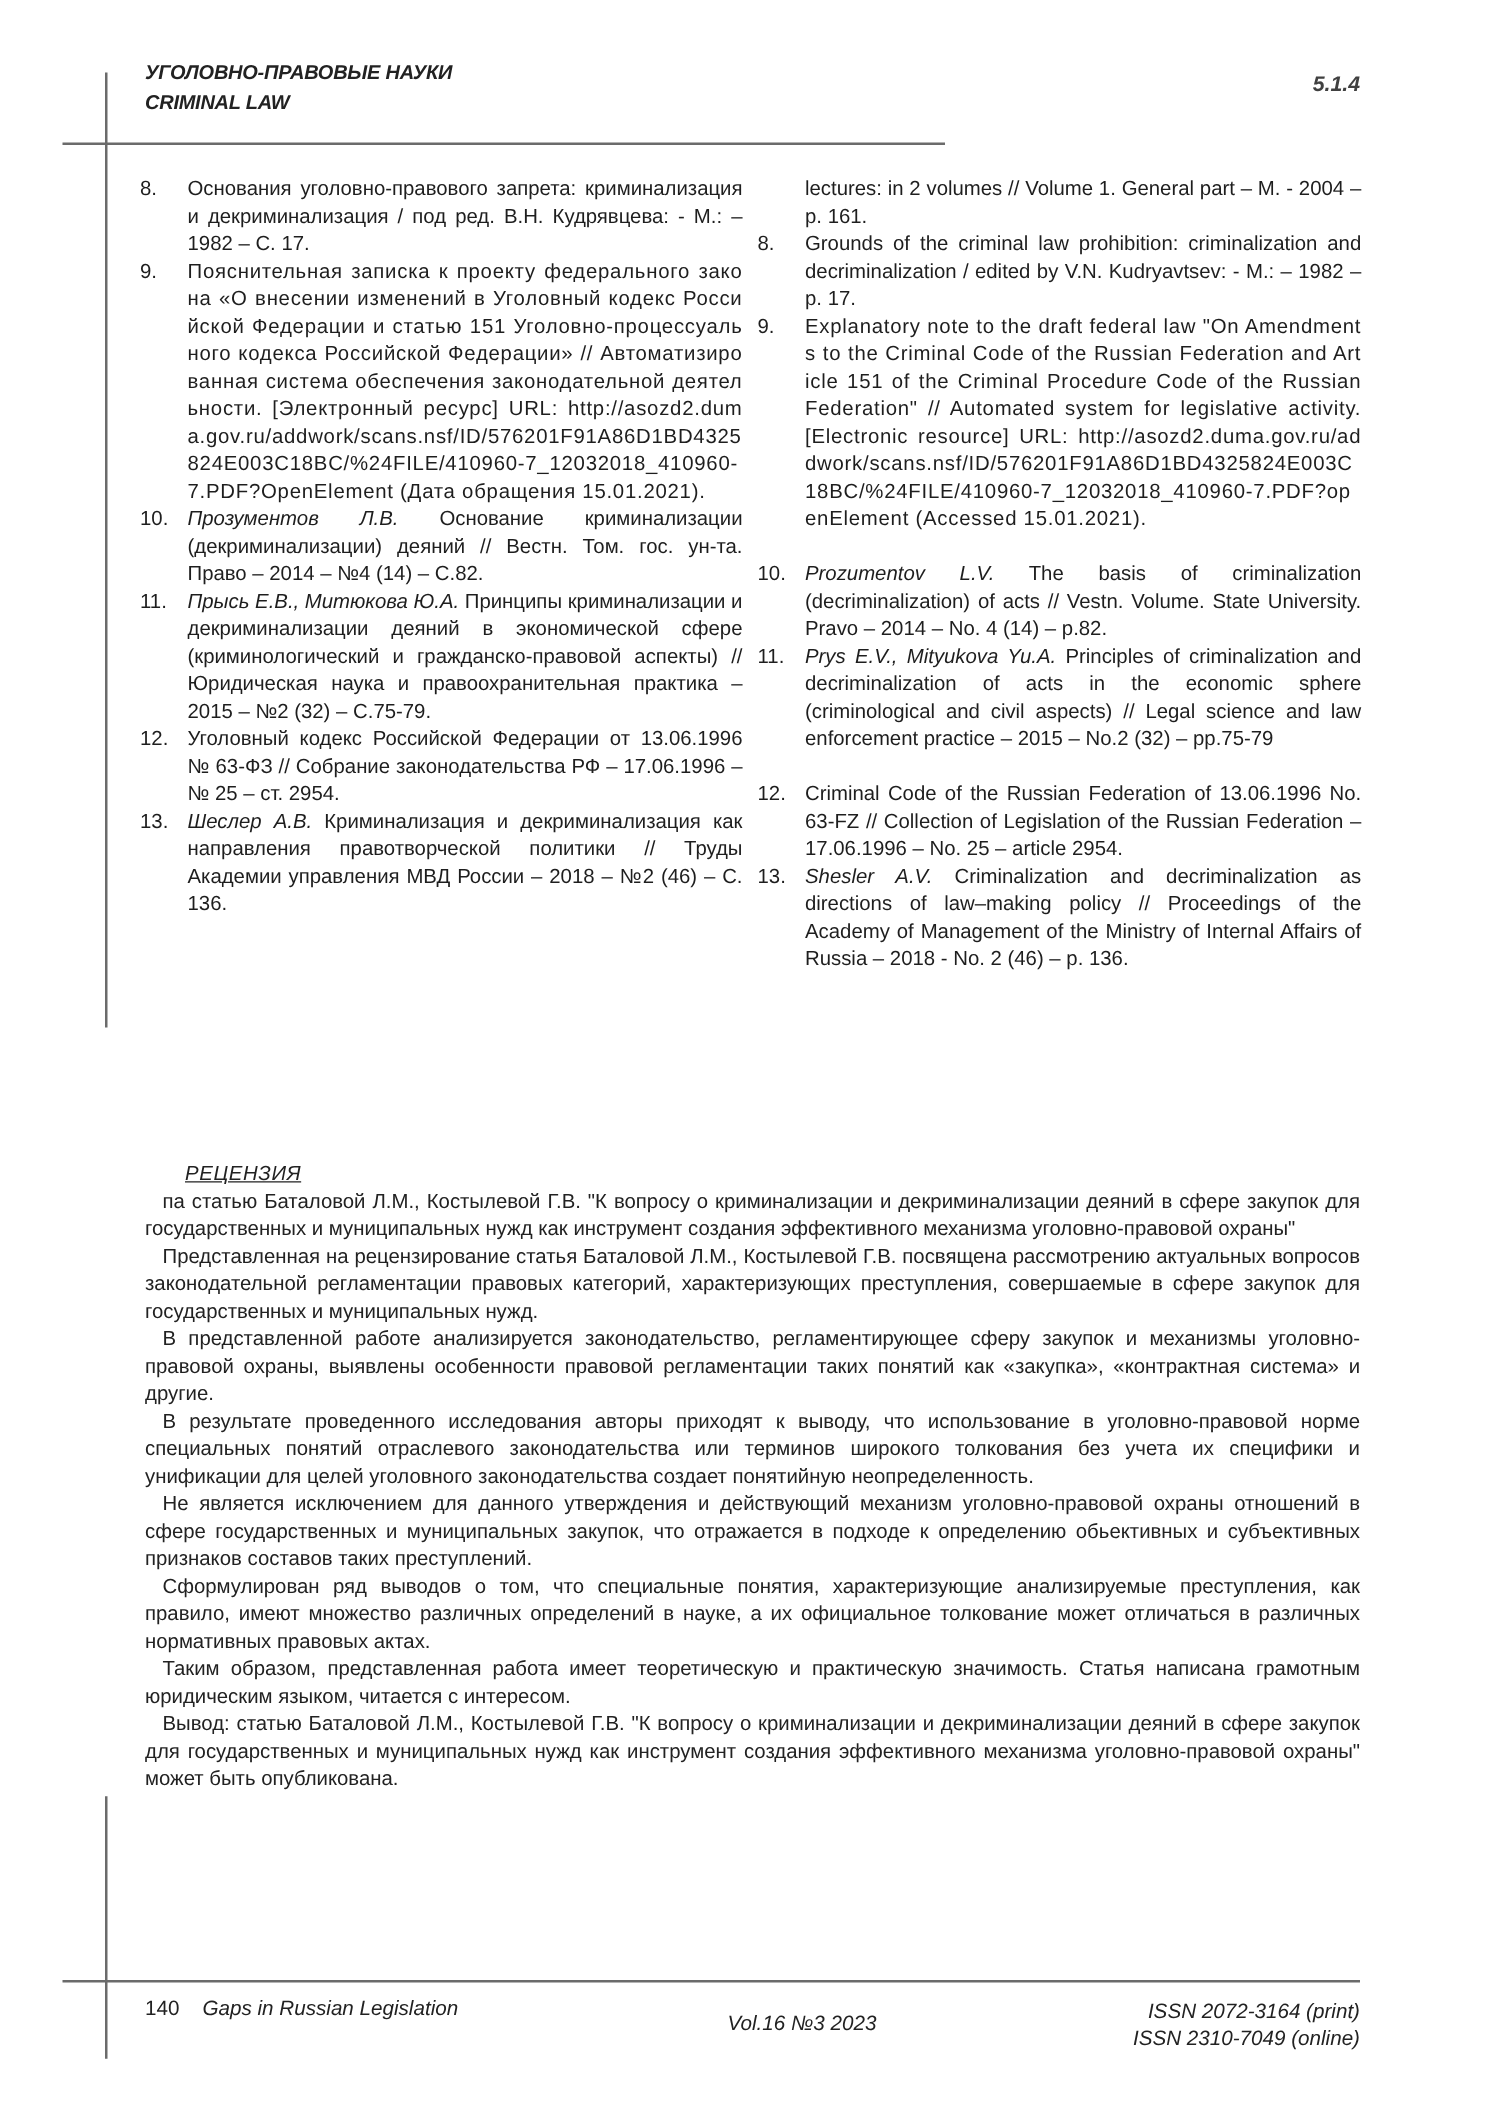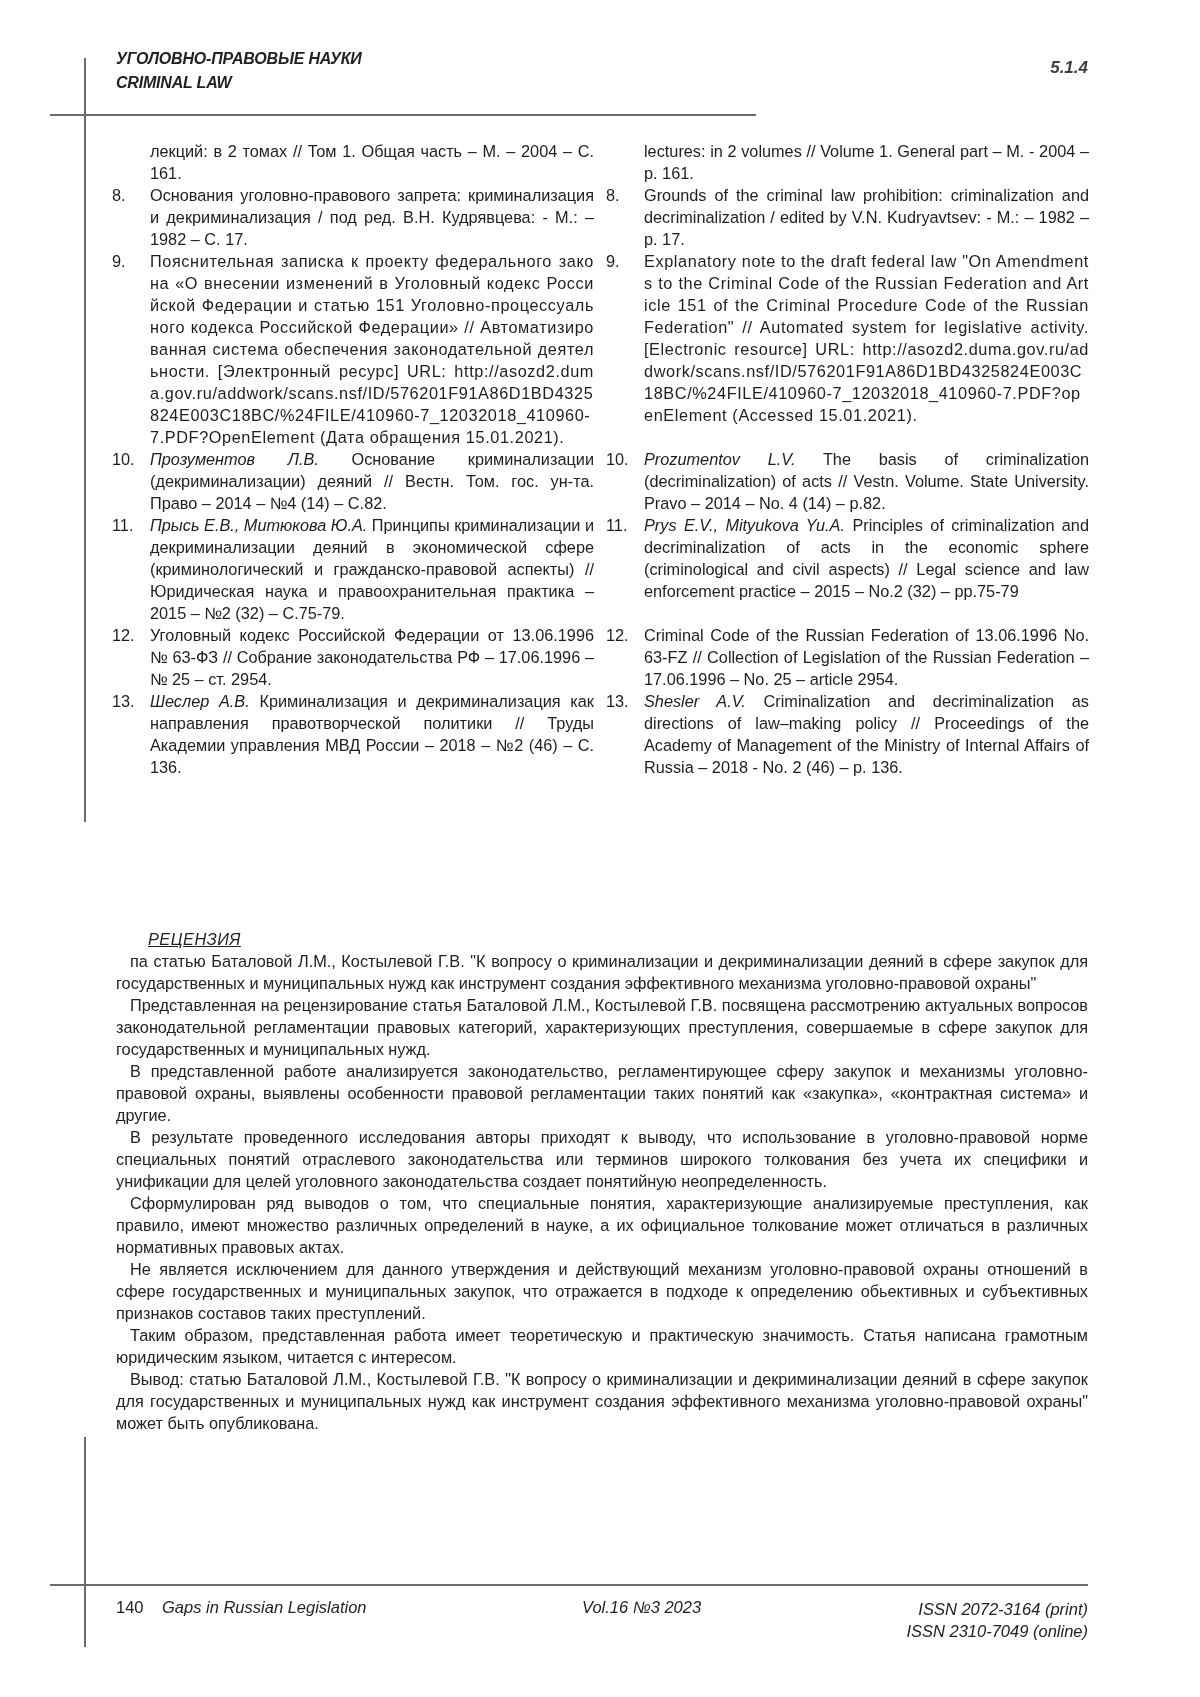--- a/index.html
+++ b/index.html
@@ -29,41 +29,38 @@
   .url { letter-spacing: 0.6px; word-break: break-all; }
 
   #review { position: absolute; left: 116px; top: 888px; width: 972px; font-size: 16.3px; line-height: 22px; color:#222;margin-top:40px; }
   #review-title { margin-left: 32px; font-style: italic; text-decoration: underline; letter-spacing: 0.5px; }
   #review p { margin: 0; text-indent: 14px; text-align: justify; }
   #review p.subj { text-indent: 14px; }
 
   #footer { position: absolute; left: 116px; top: 1598px; width: 972px; font-size: 16.5px; color:#222; }
   #ftr-page { position: absolute; left: 0; top: 0; }
   #ftr-journal { position: absolute; left: 46px; top: 0; font-style: italic; }
-  #ftr-vol { position: absolute; left: 466px; top: 0; font-style: italic; }
+  #ftr-vol { position: absolute; left: 466px; top: 12px; font-style: italic; }
   #ftr-issn { position: absolute; right: 0; top: 0; text-align: right; font-style: italic; line-height: 22px; }
 </style>
 </head>
 <body>
 
 <div class="rule" id="hdr-line"></div>
 <div class="rule" id="vline-top"></div>
 <div class="rule" id="vline-bot"></div>
 <div class="rule" id="ftr-line"></div>
 
 <header>
   <div class="hdr-title" id="hdr-ru">УГОЛОВНО-ПРАВОВЫЕ НАУКИ</div>
   <div class="hdr-title" id="hdr-en">CRIMINAL LAW</div>
   <div id="hdr-code">5.1.4</div>
 </header>
 
 <section class="col" id="col-ru">
-  <div class="ref cont">
-      <span class="body"><span>лекций: в 2 томах // Том 1. Общая часть – М. – 2004 – С. 161.</span></span>
-    </div>
   <div class="ref">
       <span class="num">8.</span>
       <span class="body"><span>Основания уголовно-правового запрета: криминализация и декриминализация / под ред. В.Н. Кудрявцева: - М.: – 1982 – С. 17.</span></span>
     </div>
   <div class="ref">
       <span class="num">9.</span>
       <span class="body url-body"><span class="url">Пояснительная записка к проекту федерального закона «О внесении изменений в Уголовный кодекс Российской Федерации и статью 151 Уголовно-процессуального кодекса Российской Федерации» // Автоматизированная система обеспечения законодательной деятельности. [Электронный ресурс] URL: http://asozd2.duma.gov.ru/addwork/scans.nsf/ID/576201F91A86D1BD4325824E003C18BC/%24FILE/410960-7_12032018_410960-7.PDF?OpenElement (Дата обращения 15.01.2021).</span></span>
     </div>
   <div class="ref">
       <span class="num">10.</span>
@@ -114,22 +111,22 @@
       <span class="body"><span class="author">Shesler A.V.</span><span> Criminalization and decriminalization as directions of law–making policy // Proceedings of the Academy of Management of the Ministry of Internal Affairs of Russia – 2018 - No. 2 (46) – p. 136.</span></span>
     </div>
 </section>
 
 <section id="review">
   <div id="review-title">РЕЦЕНЗИЯ</div>
   <p class="subj">па статью Баталовой Л.М., Костылевой Г.В. "К вопросу о криминализации и декриминализации деяний в сфере закупок для государственных и муниципальных нужд как инструмент создания эффективного механизма уголовно-правовой охраны"</p>
   <p>Представленная на рецензирование статья Баталовой Л.М., Костылевой Г.В. посвящена рассмотрению актуальных вопросов законодательной регламентации правовых категорий, характеризующих преступления, совершаемые в сфере закупок для государственных и муниципальных нужд.</p>
   <p>В представленной работе анализируется законодательство, регламентирующее сферу закупок и механизмы уголовно-правовой охраны, выявлены особенности правовой регламентации таких понятий как «закупка», «контрактная система» и другие.</p>
   <p>В результате проведенного исследования авторы приходят к выводу, что использование в уголовно-правовой норме специальных понятий отраслевого законодательства или терминов широкого толкования без учета их специфики и унификации для целей уголовного законодательства создает понятийную неопределенность.</p>
+  <p>Не является исключением для данного утверждения и действующий механизм уголовно-правовой охраны отношений в сфере государственных и муниципальных закупок, что отражается в подходе к определению обьективных и субъективных признаков составов таких преступлений.</p>
   <p>Сформулирован ряд выводов о том, что специальные понятия, характеризующие анализируемые преступления, как правило, имеют множество различных определений в науке, а их официальное толкование может отличаться в различных нормативных правовых актах.</p>
-  <p>Не является исключением для данного утверждения и действующий механизм уголовно-правовой охраны отношений в сфере государственных и муниципальных закупок, что отражается в подходе к определению обьективных и субъективных признаков составов таких преступлений.</p>
   <p>Таким образом, представленная работа имеет теоретическую и практическую значимость. Статья написана грамотным юридическим языком, читается с интересом.</p>
   <p>Вывод: статью Баталовой Л.М., Костылевой Г.В. "К вопросу о криминализации и декриминализации деяний в сфере закупок для государственных и муниципальных нужд как инструмент создания эффективного механизма уголовно-правовой охраны" может быть опубликована.</p>
 </section>
 
 <footer id="footer">
   <span id="ftr-page">140</span>
   <span id="ftr-journal">Gaps in Russian Legislation</span>
   <span id="ftr-vol">Vol.16  №3  2023</span>
   <div id="ftr-issn">
     <div>ISSN 2072-3164 (print)</div>

